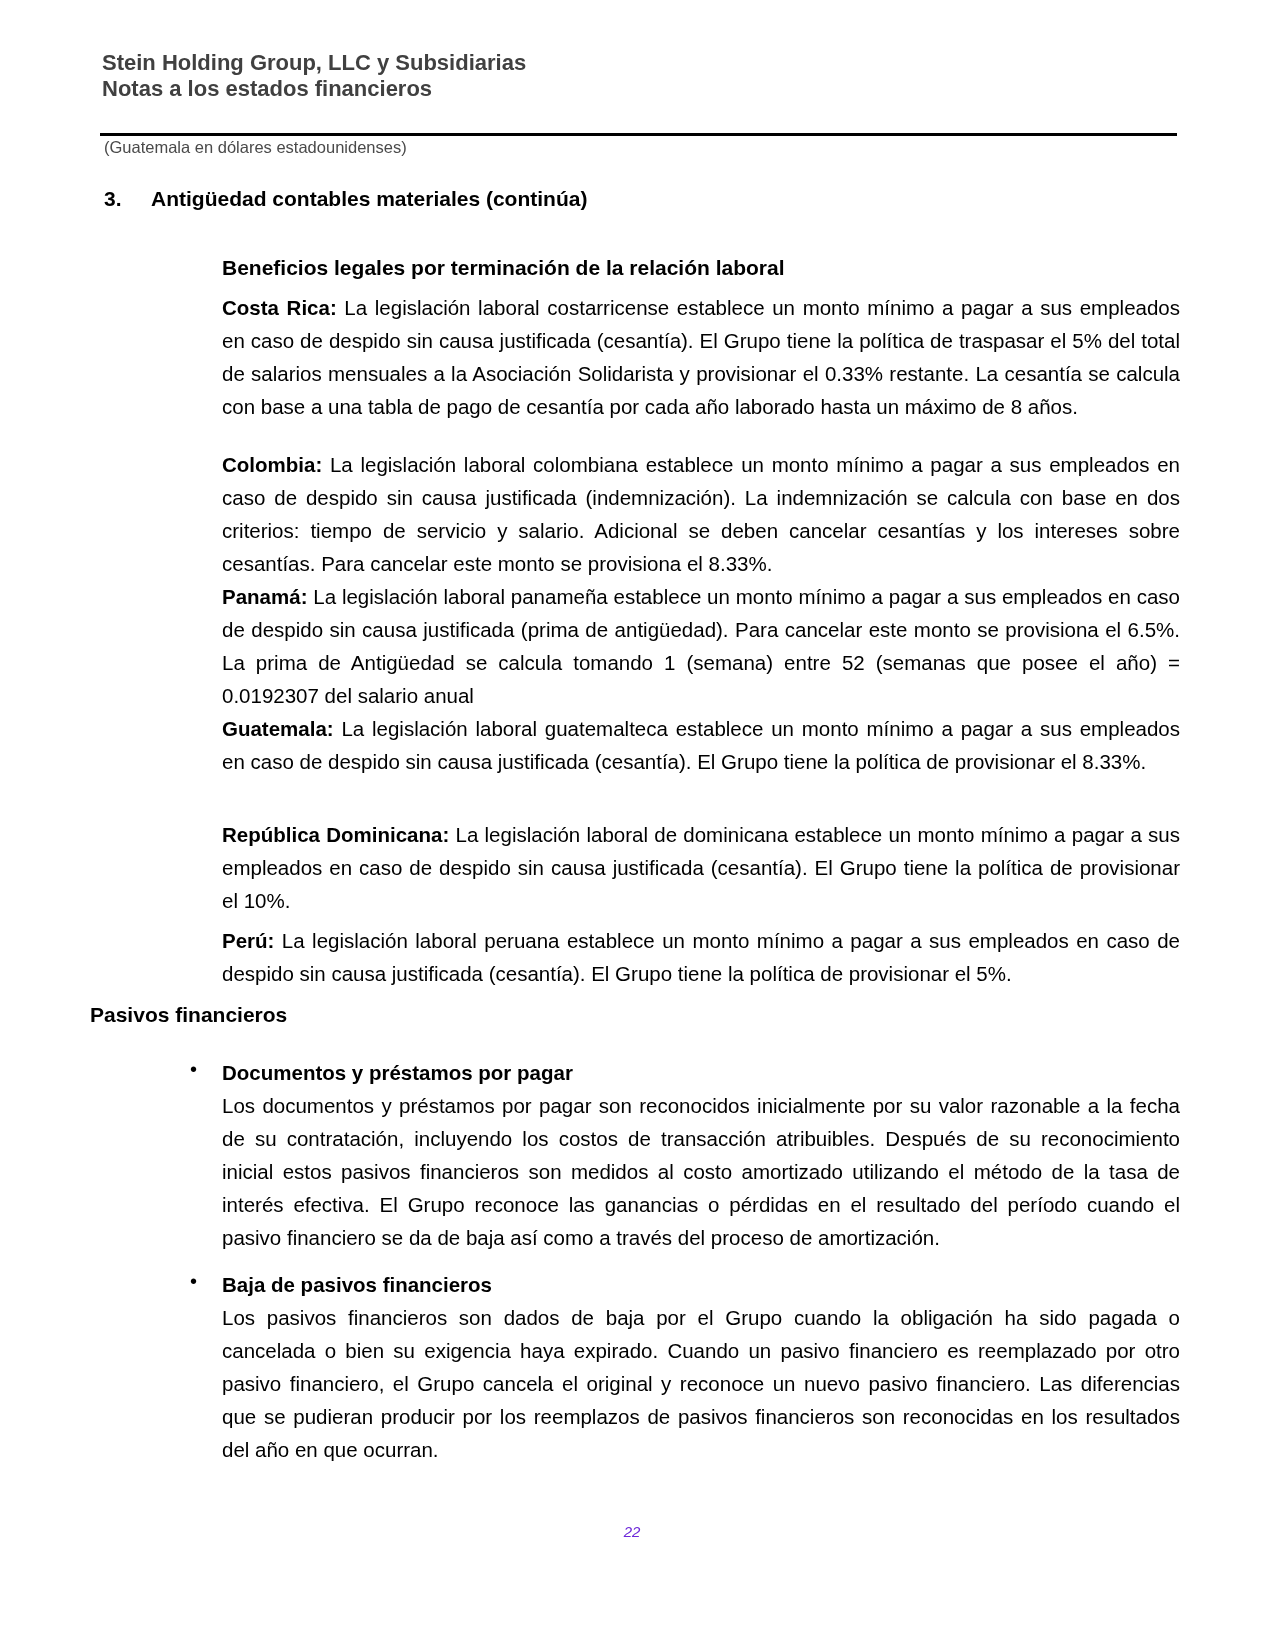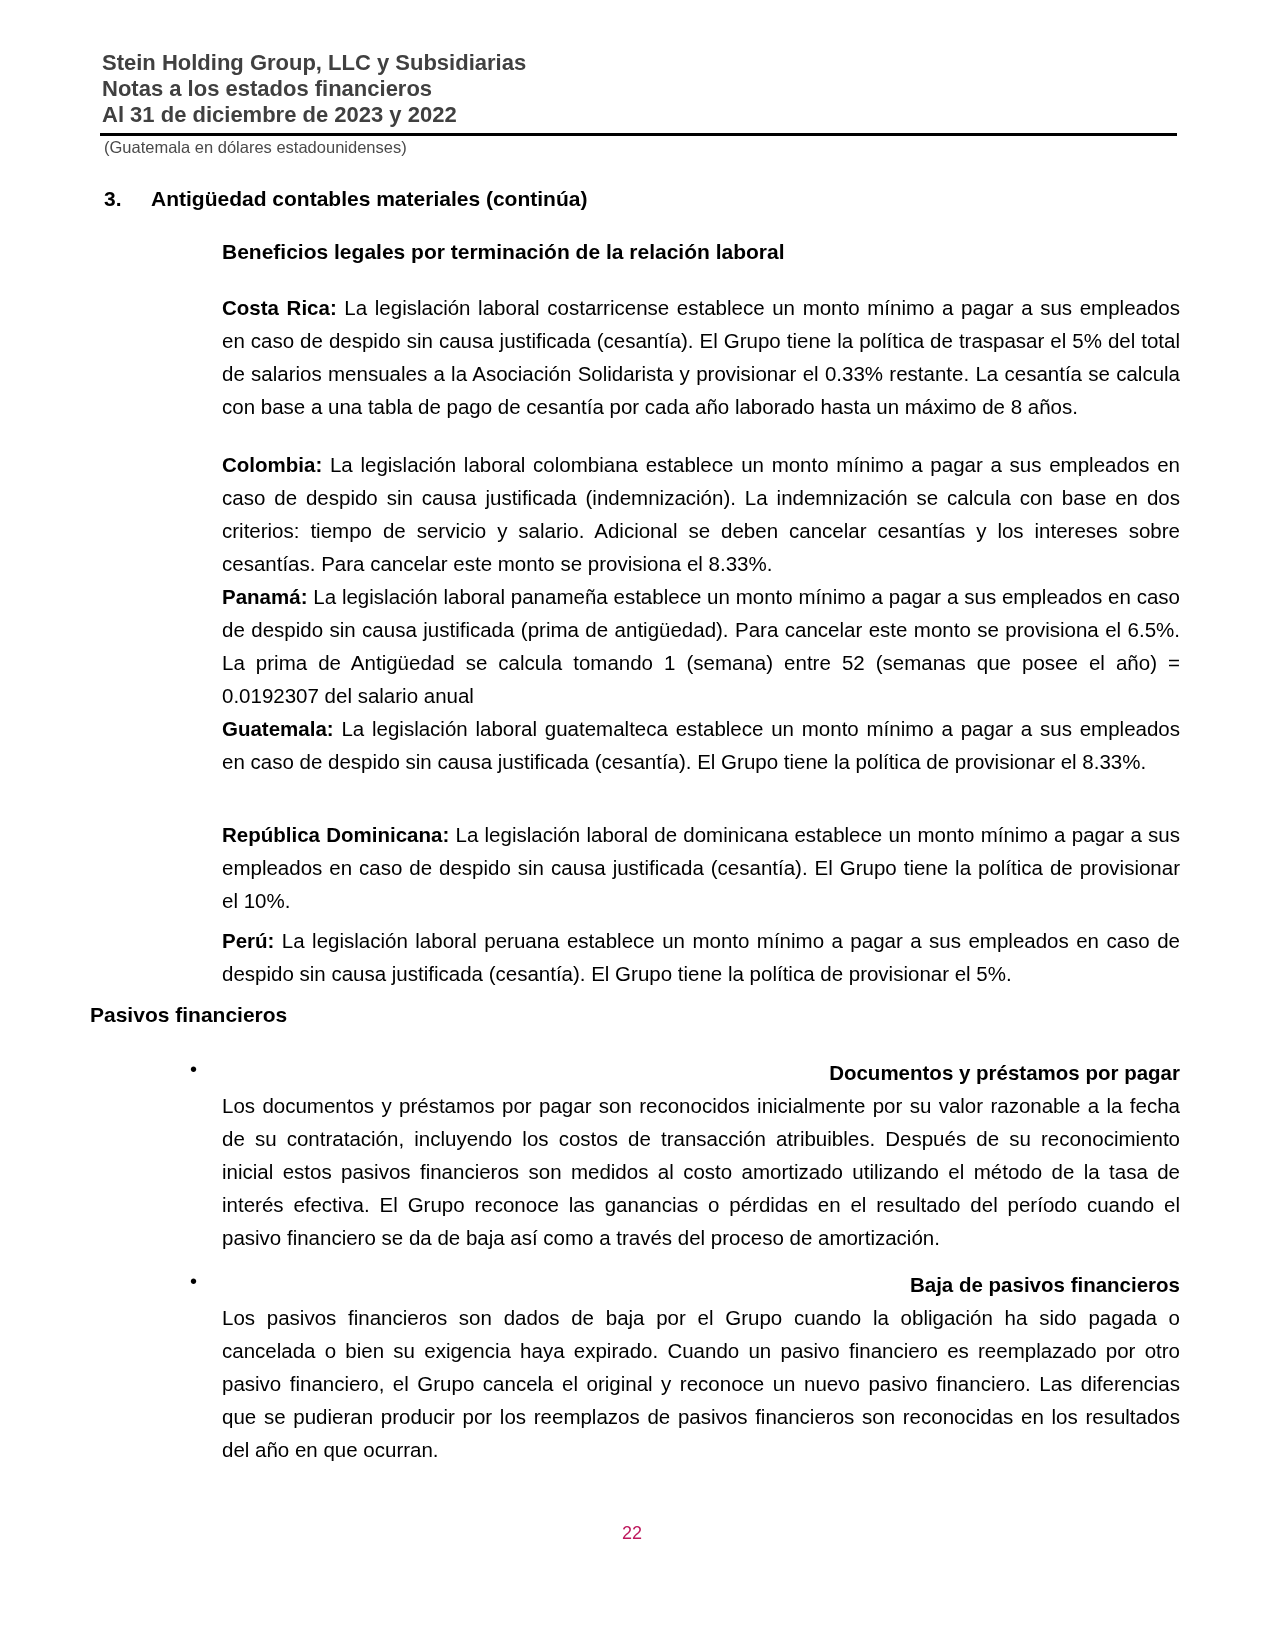--- a/index.html
+++ b/index.html
@@ -9,37 +9,36 @@
   .hdr .line { font-size: 22px; font-weight: bold; line-height: 26px; white-space: nowrap; }
   .rule { position: absolute; left: 100px; top: 133px; width: 1077px; height: 3px; background: #000; }
   .sub { position: absolute; left: 104px; top: 138px; font-size: 16.5px; color: #4a4a4a; white-space: nowrap; }
 
   .sec-title { position: absolute; left: 104px; top: 187px; font-size: 21px; font-weight: bold; white-space: nowrap; }
   .sec-title .num { display: inline-block; width: 47px; }
 
   .col { position: absolute; left: 222px; width: 958px; font-size: 20.5px; line-height: 33px;
          text-align: justify; }
   .col b { font-weight: bold; }
-  .subhead { position: absolute; left: 222px; top: 240px; font-size: 21px; font-weight: bold; white-space: nowrap; }
+  .subhead { position: absolute; left: 222px; top: 256px; font-size: 21px; font-weight: bold; white-space: nowrap; }
 
   .h2 { position: absolute; left: 90px; top: 1003px; font-size: 21px; font-weight: bold; white-space: nowrap; }
 
   .bullet { position: absolute; left: 190px; font-size: 20px; }
-  .btitle { font-weight: bold; display: block; text-align: right; }
+  .btitle { font-weight: bold; display: block; text-align: left; }
 
   .pagenum { position: absolute; left: 0; width: 1264px; top: 1523px; text-align: center;
-             font-size: 18px; color: #be185d; }
+             font-size: 15px; color: #6d28d9; font-style: italic; }
 </style>
 </head>
 <body>
 
 <div class="hdr">
   <div class="line">Stein Holding Group, LLC y Subsidiarias</div>
   <div class="line">Notas a los estados financieros</div>
-  <div class="line">Al 31 de diciembre de 2023 y 2022</div>
 </div>
 <div class="rule"></div>
 <div class="sub">(Guatemala en dólares estadounidenses)</div>
 
 <div class="sec-title">
   <span class="num">3.</span><span>Antigüedad contables materiales (continúa)</span>
 </div>
 
 <div class="subhead">Beneficios legales por terminación de la relación laboral</div>
 

